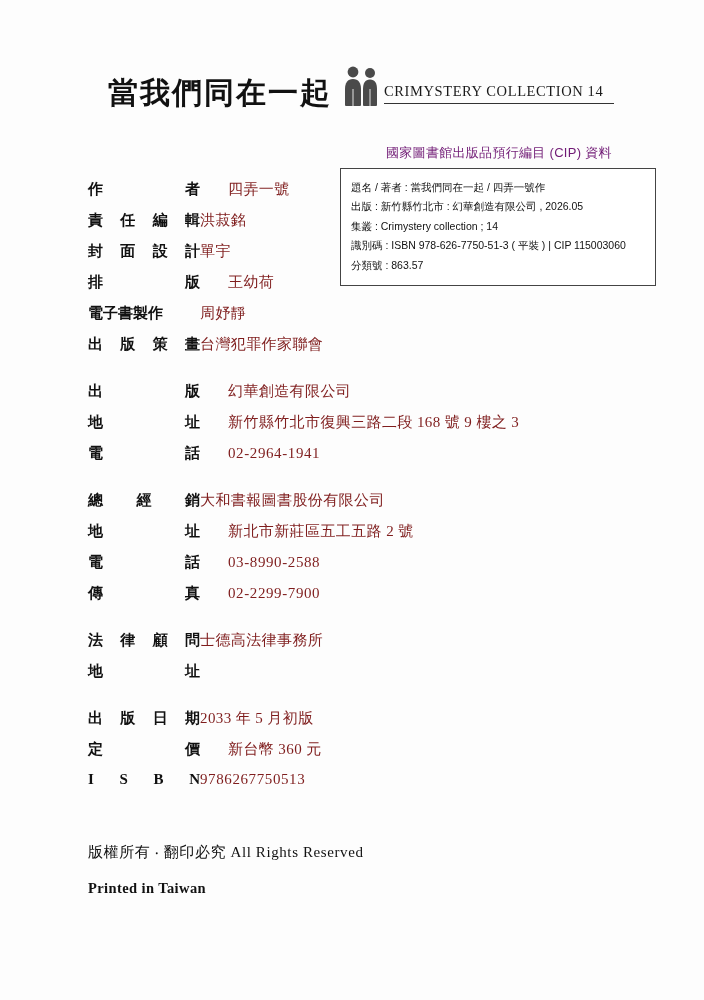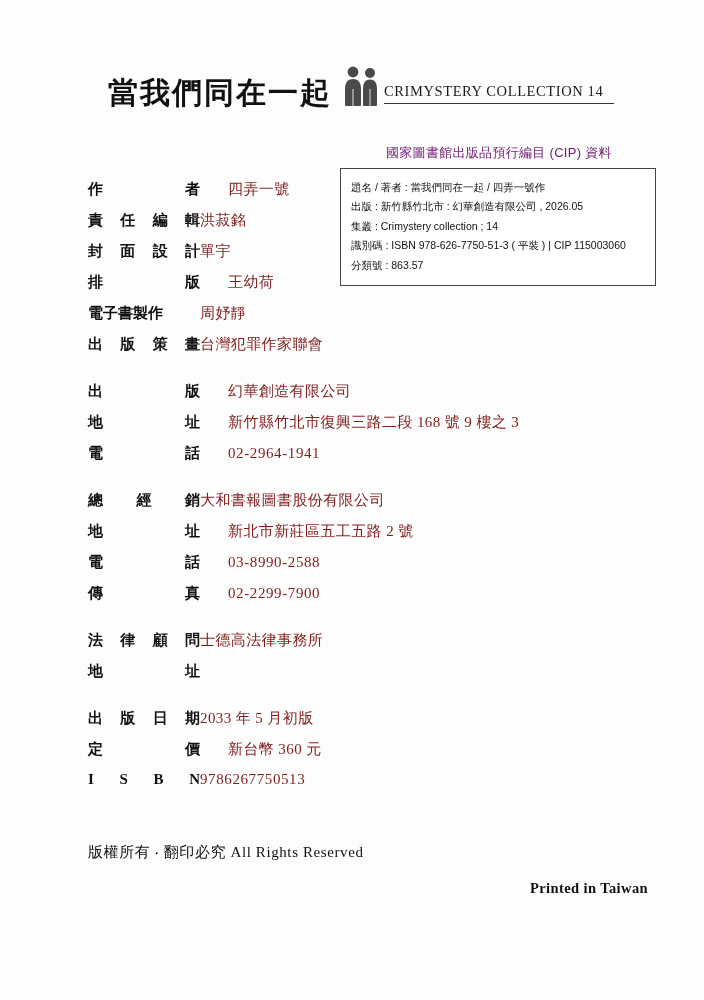--- a/index.html
+++ b/index.html
@@ -135,21 +135,20 @@
     font-size: 15px;
     letter-spacing: 0.6px;
     color: #111;
   }
   .printed {
     margin-top: 18px;
     font-size: 14.5px;
     font-weight: 700;
     letter-spacing: 0.4px;
     color: #111;
-    text-align: right;
   }
 </style>
 </head>
 <body>
 
 <div class="page">
 
   <div class="title-block">
     <span class="book-title">當我們同在一起</span>
     <span class="title-figures">

